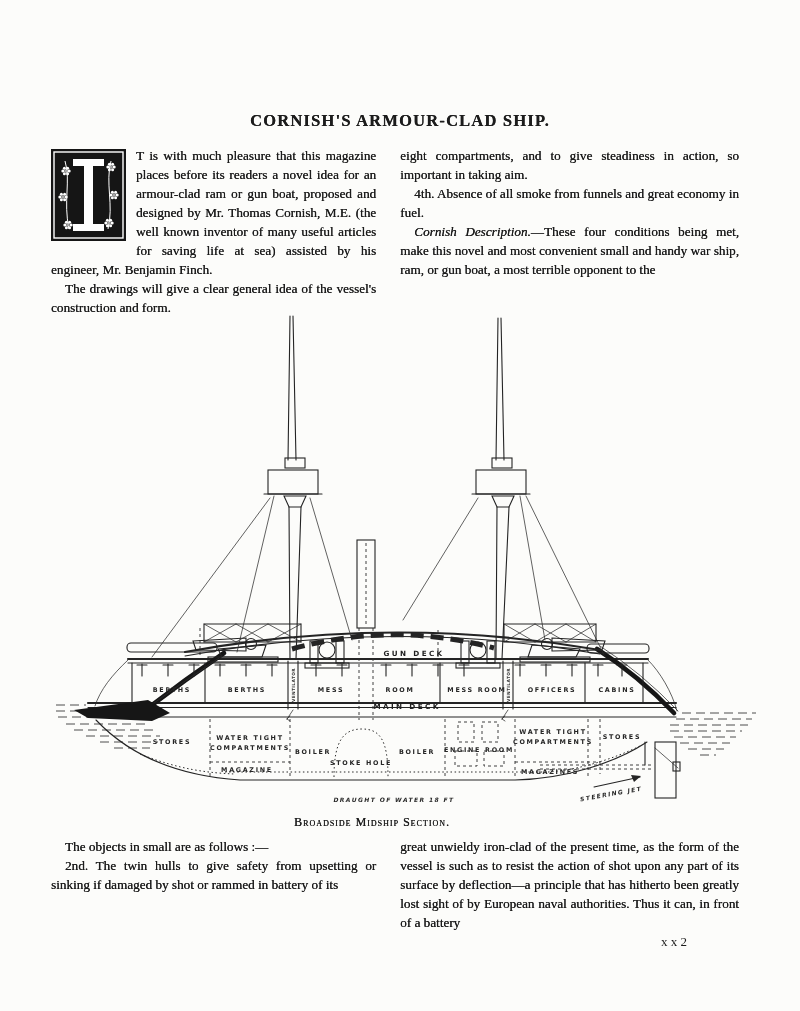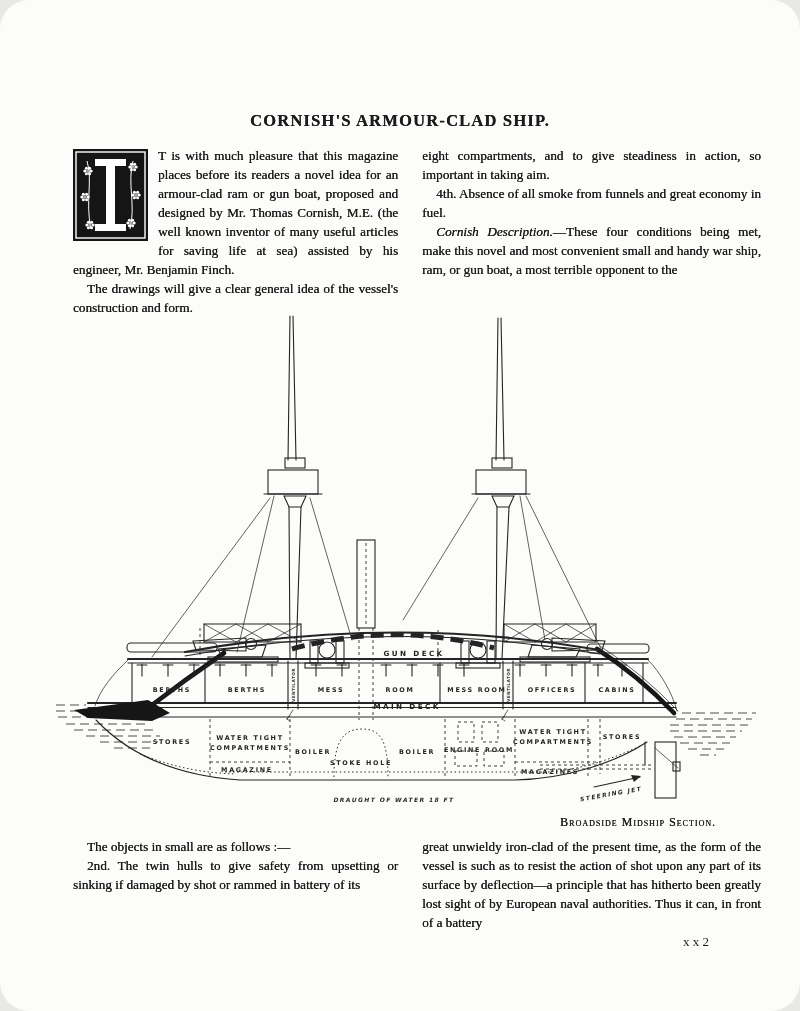--- a/index.html
+++ b/index.html
@@ -1,28 +1,28 @@
 <!DOCTYPE html>
 <html><head>
 <meta charset="utf-8">
 <style>
   html,body{margin:0;padding:0;background:#e8e8e4;}
-  .page{position:relative;width:800px;height:1011px;margin:0 auto;background:#fcfcfa;color:#1c1c1c;overflow:hidden;font-family:"Liberation Serif", serif;border-radius:29px;}
+  .page{position:relative;width:800px;height:1011px;margin:0 auto;background:#fcfcfa;color:#1c1c1c;overflow:hidden;font-family:"Liberation Serif", serif;}
   .title{position:absolute;top:111px;left:0;width:800px;text-align:center;font-size:16.5px;font-weight:700;letter-spacing:1.2px;text-shadow:0.2px 0 0 currentColor;}
-  .cols{position:absolute;left:73px;width:688px;display:flex;gap:24px;}
+  .cols{position:absolute;left:51px;width:688px;display:flex;gap:24px;}
   .cols.top{top:146px;}
   .cols.bottom{top:837px;}
   .col{font-size:13.2px;line-height:19px;text-align:justify;}
   .col.left{width:333px;}
   .col.right{width:347px;}
   .col p{margin:0;text-indent:14px;text-shadow:0.2px 0 0 currentColor;}
   .col p.noind{text-indent:0;}
   .ital{font-style:italic;}
   .dropcap{float:left;width:75px;height:92px;margin:3px 10px 16px 0;}
-  .caption{position:absolute;top:815px;left:28px;width:688px;text-align:right;font-variant:small-caps;font-size:12px;letter-spacing:1px;text-shadow:0.2px 0 0 currentColor;}
+  .caption{position:absolute;top:815px;left:28px;width:688px;text-align:center;font-variant:small-caps;font-size:12px;letter-spacing:1px;text-shadow:0.2px 0 0 currentColor;}
   .signature{text-align:right;padding-right:52px;font-size:13px;margin-top:0;}
   .fig{position:absolute;top:310px;left:0;width:800px;height:500px;}
   
   .ln{stroke:#242424;fill:none;stroke-width:1.1;stroke-linecap:round;}
   .ln2{stroke:#242424;fill:none;stroke-width:2.1;stroke-linecap:round;}
   .heavy{stroke:#161616;fill:none;stroke-width:4.6;stroke-linecap:round;}
   .fine{stroke:#2e2e2e;fill:none;stroke-width:.75;stroke-linecap:round;}
   .dash{stroke:#2b2b2b;fill:none;stroke-width:.9;stroke-dasharray:3,3;}
   .dot{stroke:#2b2b2b;fill:none;stroke-width:1;stroke-dasharray:1.5,2.6;}
   .blocks{stroke:#242424;fill:none;stroke-width:5;stroke-dasharray:13,7;}

